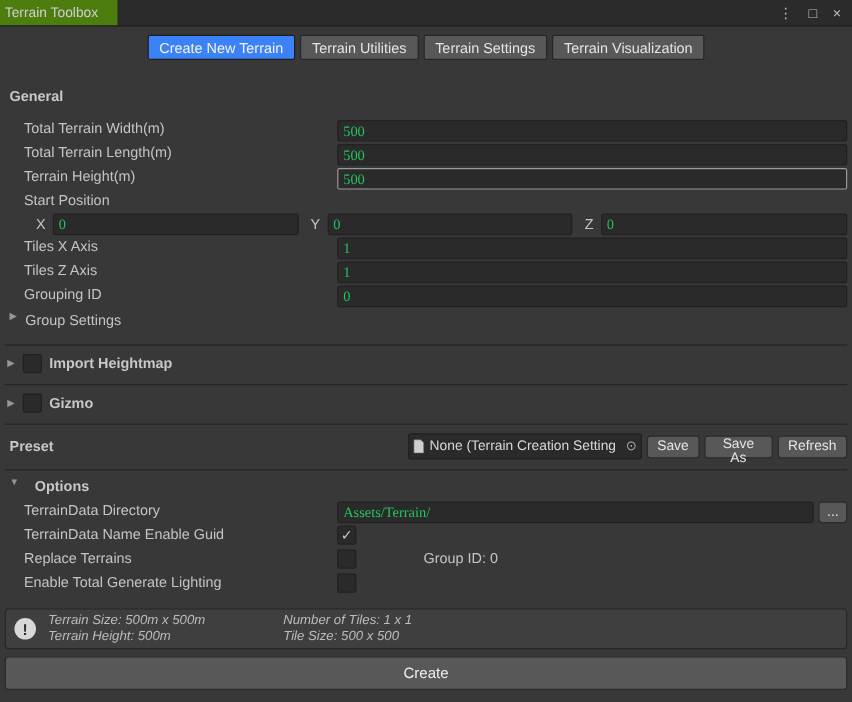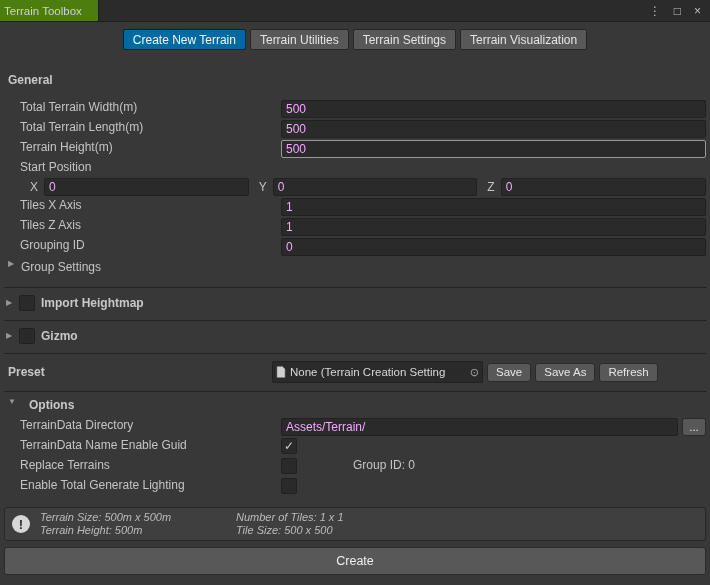--- a/index.html
+++ b/index.html
@@ -18,46 +18,46 @@
     background:#4d7c0f; padding:0 16px 0 4px; display:flex; align-items:center;
     font-size:11.5px; color:#D0D0D0; border-right:1px solid #1E1E1E;
   }
   .titlebar-controls { display:flex; align-items:center; gap:13px; padding-right:9px; color:#BEBEBE; }
   .tb-icon { font-size:12px; line-height:1; cursor:default; }
   .tabrow { display:flex; justify-content:center; gap:4px; padding-top:7px; height:29px; }
   .tab {
     height:21px; padding:0 9px; background:#585858; color:#E4E4E4;
     border:1px solid #262626; border-radius:2px; font-size:12px; font-family:inherit; cursor:default;
   }
-  .tab.active { background:#0369a1; color:#F4F4F4; border-color:#1E1E1E; }
+  .tab.active { background:#3b82f6; color:#F4F4F4; border-color:#1E1E1E; }
   .content { padding:0 4px; }
   .section-header { font-weight:bold; color:#C8C8C8; margin:22px 0 12px 4px; height:15px; }
   .row { display:flex; align-items:flex-start; height:20px; }
   .label { width:277px; padding-left:16px; flex:none; white-space:nowrap; overflow:hidden; }
   .field {
     flex:1; min-width:0; height:18px; background:#2A2A2A; border:1px solid #212121;
-    border-radius:2px; color:#f0abfc; font-family:Liberation Sans, sans-serif; font-size:12px; padding:0 4px;
+    border-radius:2px; color:#22c55e; font-family:Liberation Serif, serif; font-size:12px; padding:0 4px;
   }
   .field.focused { border-color:#9A9A9A; }
   .row-sp { height:18px; }
   .xyz { padding-left:26px; gap:10px; }
   .axis { flex:1; display:flex; align-items:center; gap:6px; min-width:0; }
   .axis-label { flex:none; }
   .foldout-arrow { width:13px; flex:none; color:#969696; font-size:8px; line-height:1; }
   .foldout-row { padding-left:4px; height:18px; margin-top:2px; cursor:default; }
   .divider { height:1px; background:#242424; margin-top:9px; }
   .section-row { display:flex; align-items:center; padding:7px 0 7px 2px; }
   .checkbox {
     width:16px; height:16px; background:#2A2A2A; border:1px solid #212121; border-radius:2px;
     display:inline-flex; align-items:center; justify-content:center; flex:none; cursor:default;
   }
   .checkbox .check { color:#C9C9C9; font-size:12px; line-height:1; }
   .section-title { font-weight:bold; color:#C8C8C8; margin-left:6px; }
   .preset-row { display:flex; align-items:center; height:20px; margin:8px 0; padding-left:4px; }
-  .preset-label { font-weight:bold; color:#C8C8C8; width:264px; flex:none; }
+  .preset-label { font-weight:bold; color:#C8C8C8; width:332px; flex:none; }
   .object-field {
     width:211px; height:22px; background:#2A2A2A; border:1px solid #212121; border-radius:2px;
     display:flex; align-items:center; gap:4px; padding:0 3px; font-size:11.5px; color:#D8D8D8; cursor:default;
   }
   .obj-text { flex:1; min-width:0; white-space:nowrap; overflow:hidden; }
   .obj-picker { flex:none; color:#ABABAB; font-size:11px; line-height:1; }
   .btn {
     height:19px; padding:0 8px; background:#585858; border:1px solid #2B2B2B; border-radius:3px;
     color:#E6E6E6; font-size:11.5px; font-family:inherit; margin-left:4px; cursor:default;
   }

